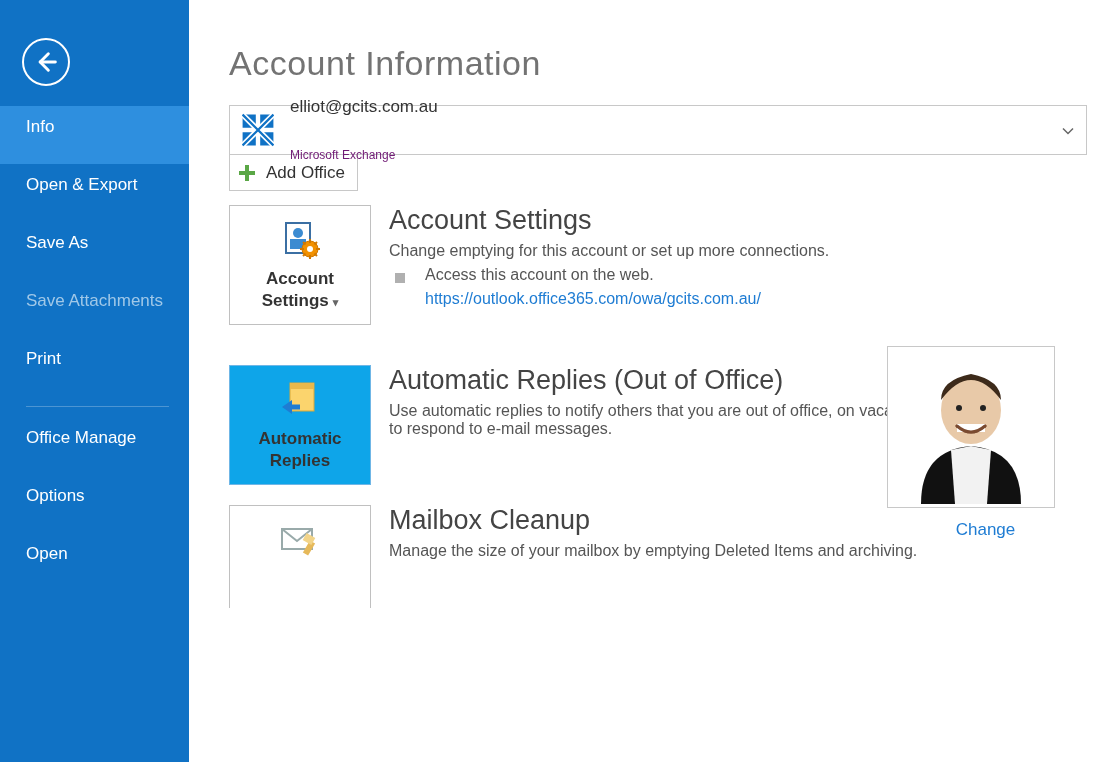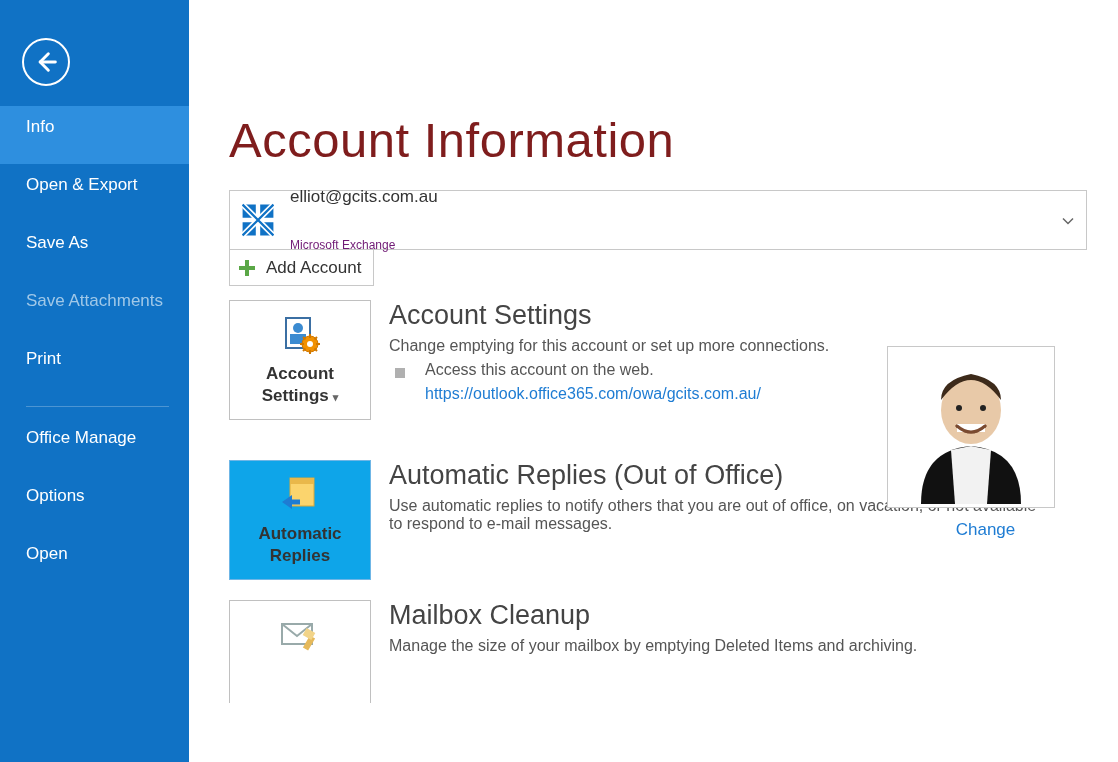--- a/index.html
+++ b/index.html
@@ -91,30 +91,30 @@
     position: absolute;
     left: 189px;
     top: 0;
     right: 0;
     bottom: 0;
     background: #fff;
     padding: 0 0 0 40px;
   }
   h1.page-title {
     font-weight: 300;
-    font-size: 49px;
-    color: #7f1d1d;
-    margin-top: 112px;
+    font-size: 34px;
+    color: #737373;
+    margin-top: 44px;
     margin-bottom: 22px;
     letter-spacing: 0.5px;
   }
   .account-dropdown {
     border: 1px solid #c8c8c8;
     width: 858px;
-    height: 60px;
+    height: 50px;
     display: flex;
     align-items: center;
     padding: 0 12px 0 6px;
     position: relative;
     cursor: pointer;
   }
   .account-dropdown .exicon {
     width: 44px; height: 44px;
     display: flex; align-items: center; justify-content: center;
     margin-right: 10px;
@@ -285,21 +285,21 @@
           <path d="M1 1 L6 6 L11 1" stroke="#666" stroke-width="1.5" fill="none"></path>
         </svg>
     </div>
   </div>
 
   <div class="add-account-btn">
     <svg width="22" height="22" viewBox="0 0 22 22">
       <rect x="9" y="3" width="4" height="16" fill="#5AA746"></rect>
       <rect x="3" y="9" width="16" height="4" fill="#5AA746"></rect>
     </svg>
-    <span>Add Account</span>
+    <span>Add Office</span>
   </div>
 
   
   <div class="section">
     <div class="big-btn">
       <div class="icon-wrap">
         <svg viewBox="0 0 48 40" width="48" height="40">
           <rect x="10" y="4" width="24" height="30" fill="#fff" stroke="#3b6fa3" stroke-width="2"></rect>
           <circle cx="22" cy="14" r="5" fill="#3b8bd1"></circle>
           <rect x="14" y="20" width="16" height="10" fill="#3b8bd1"></rect>

